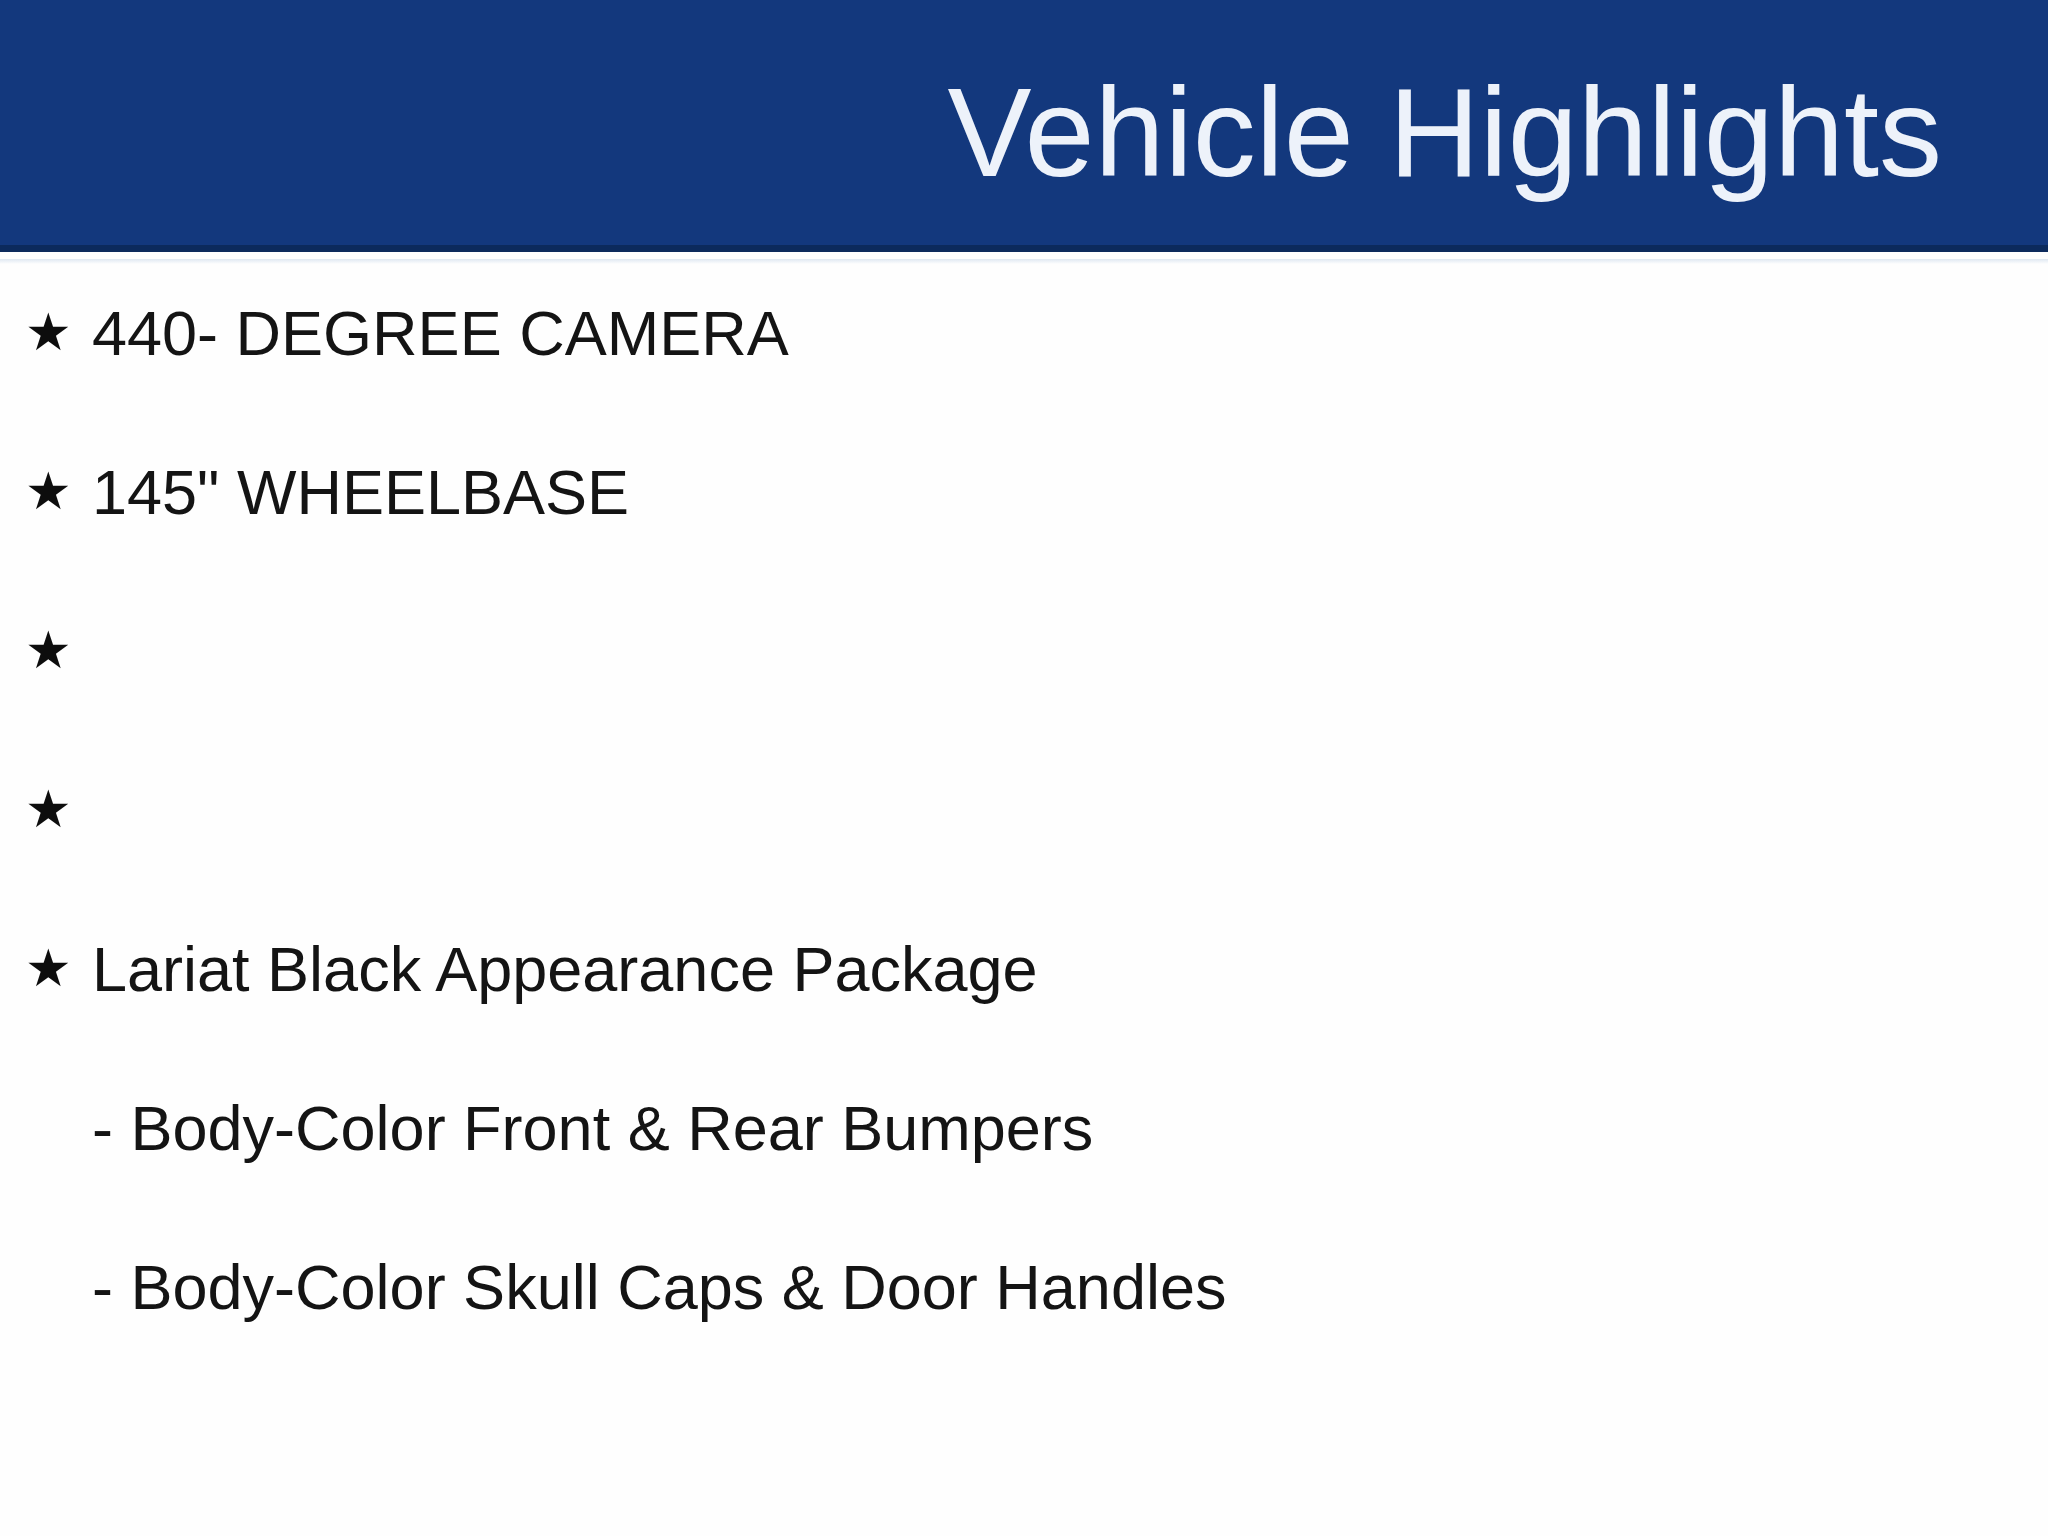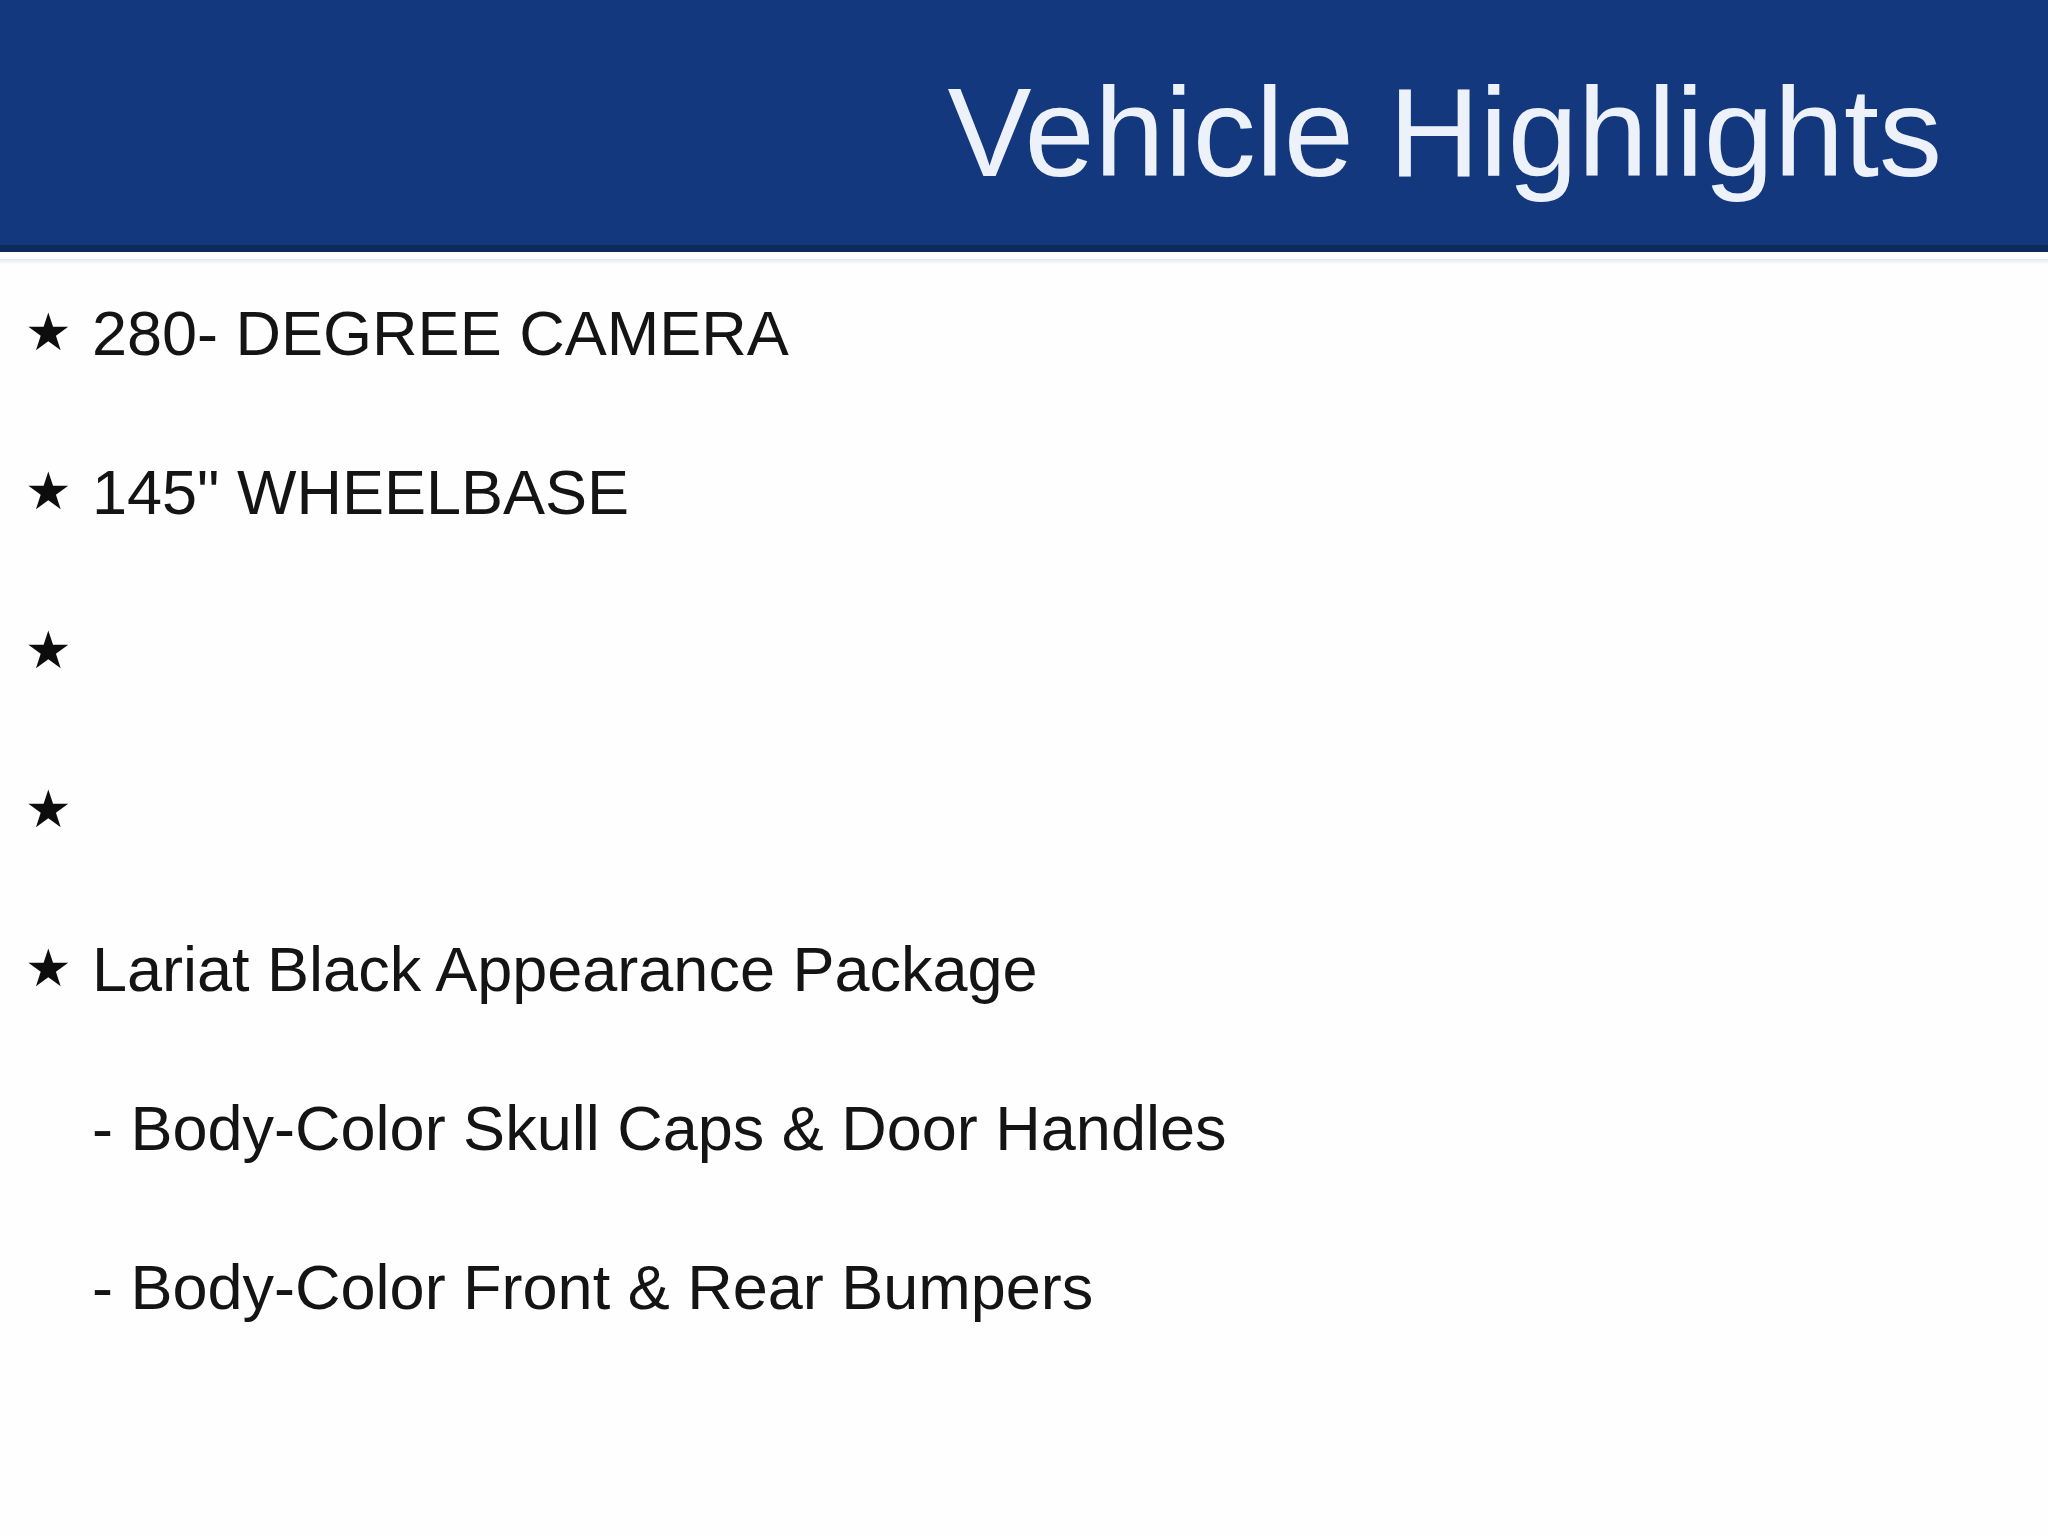--- a/index.html
+++ b/index.html
@@ -78,37 +78,37 @@
 
 <div class="slide">
 
   <div class="header">
     <div class="title">Vehicle Highlights</div>
   </div>
 
   <ul class="highlight-list">
     <li class="row">
       <span class="star">★</span>
-      <span class="item-text">280- DEGREE CAMERA</span>
+      <span class="item-text">440- DEGREE CAMERA</span>
     </li>
     <li class="row">
       <span class="star">★</span>
       <span class="item-text">145" WHEELBASE</span>
     </li>
     <li class="row">
       <span class="star">★</span>
     </li>
     <li class="row">
       <span class="star">★</span>
     </li>
     <li class="row">
       <span class="star">★</span>
       <span class="item-text">Lariat Black Appearance Package</span>
     </li>
     <li class="row sub">
-      <span class="item-text">- Body-Color Skull Caps &amp; Door Handles</span>
+      <span class="item-text">- Body-Color Front &amp; Rear Bumpers</span>
     </li>
     <li class="row sub">
-      <span class="item-text">- Body-Color Front &amp; Rear Bumpers</span>
+      <span class="item-text">- Body-Color Skull Caps &amp; Door Handles</span>
     </li>
   </ul>
 
 </div>
 
 </body></html>

